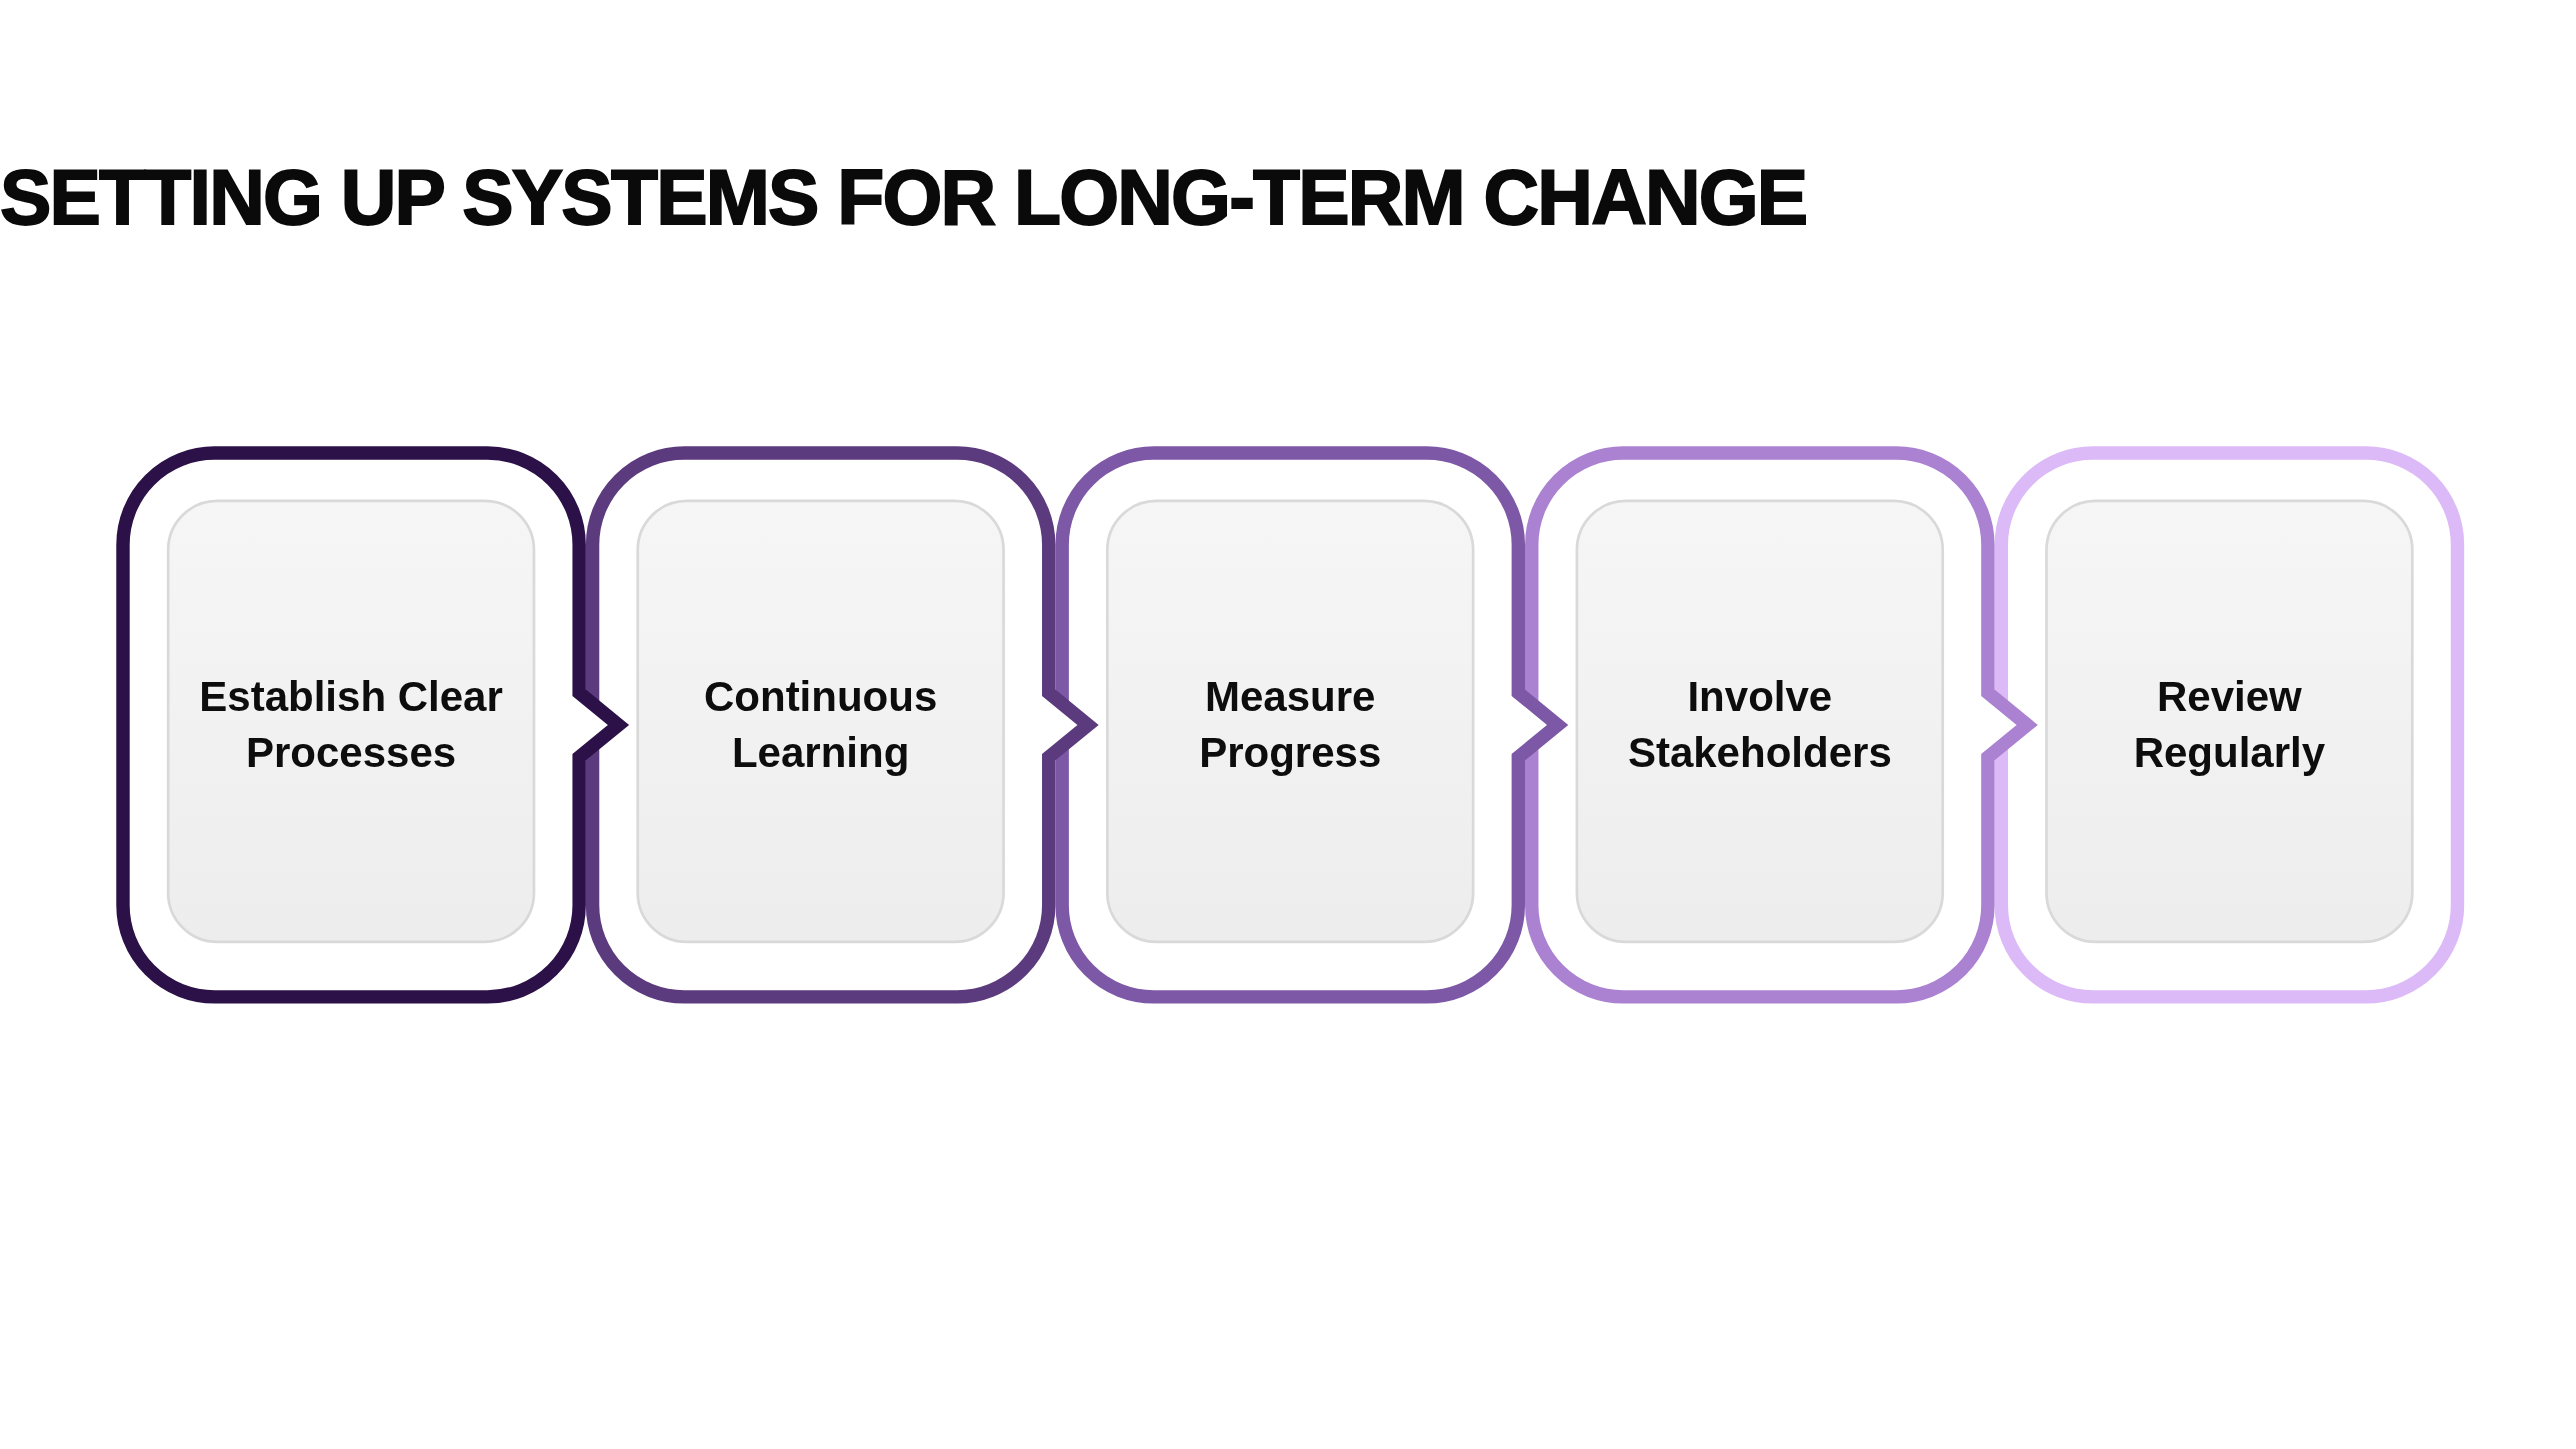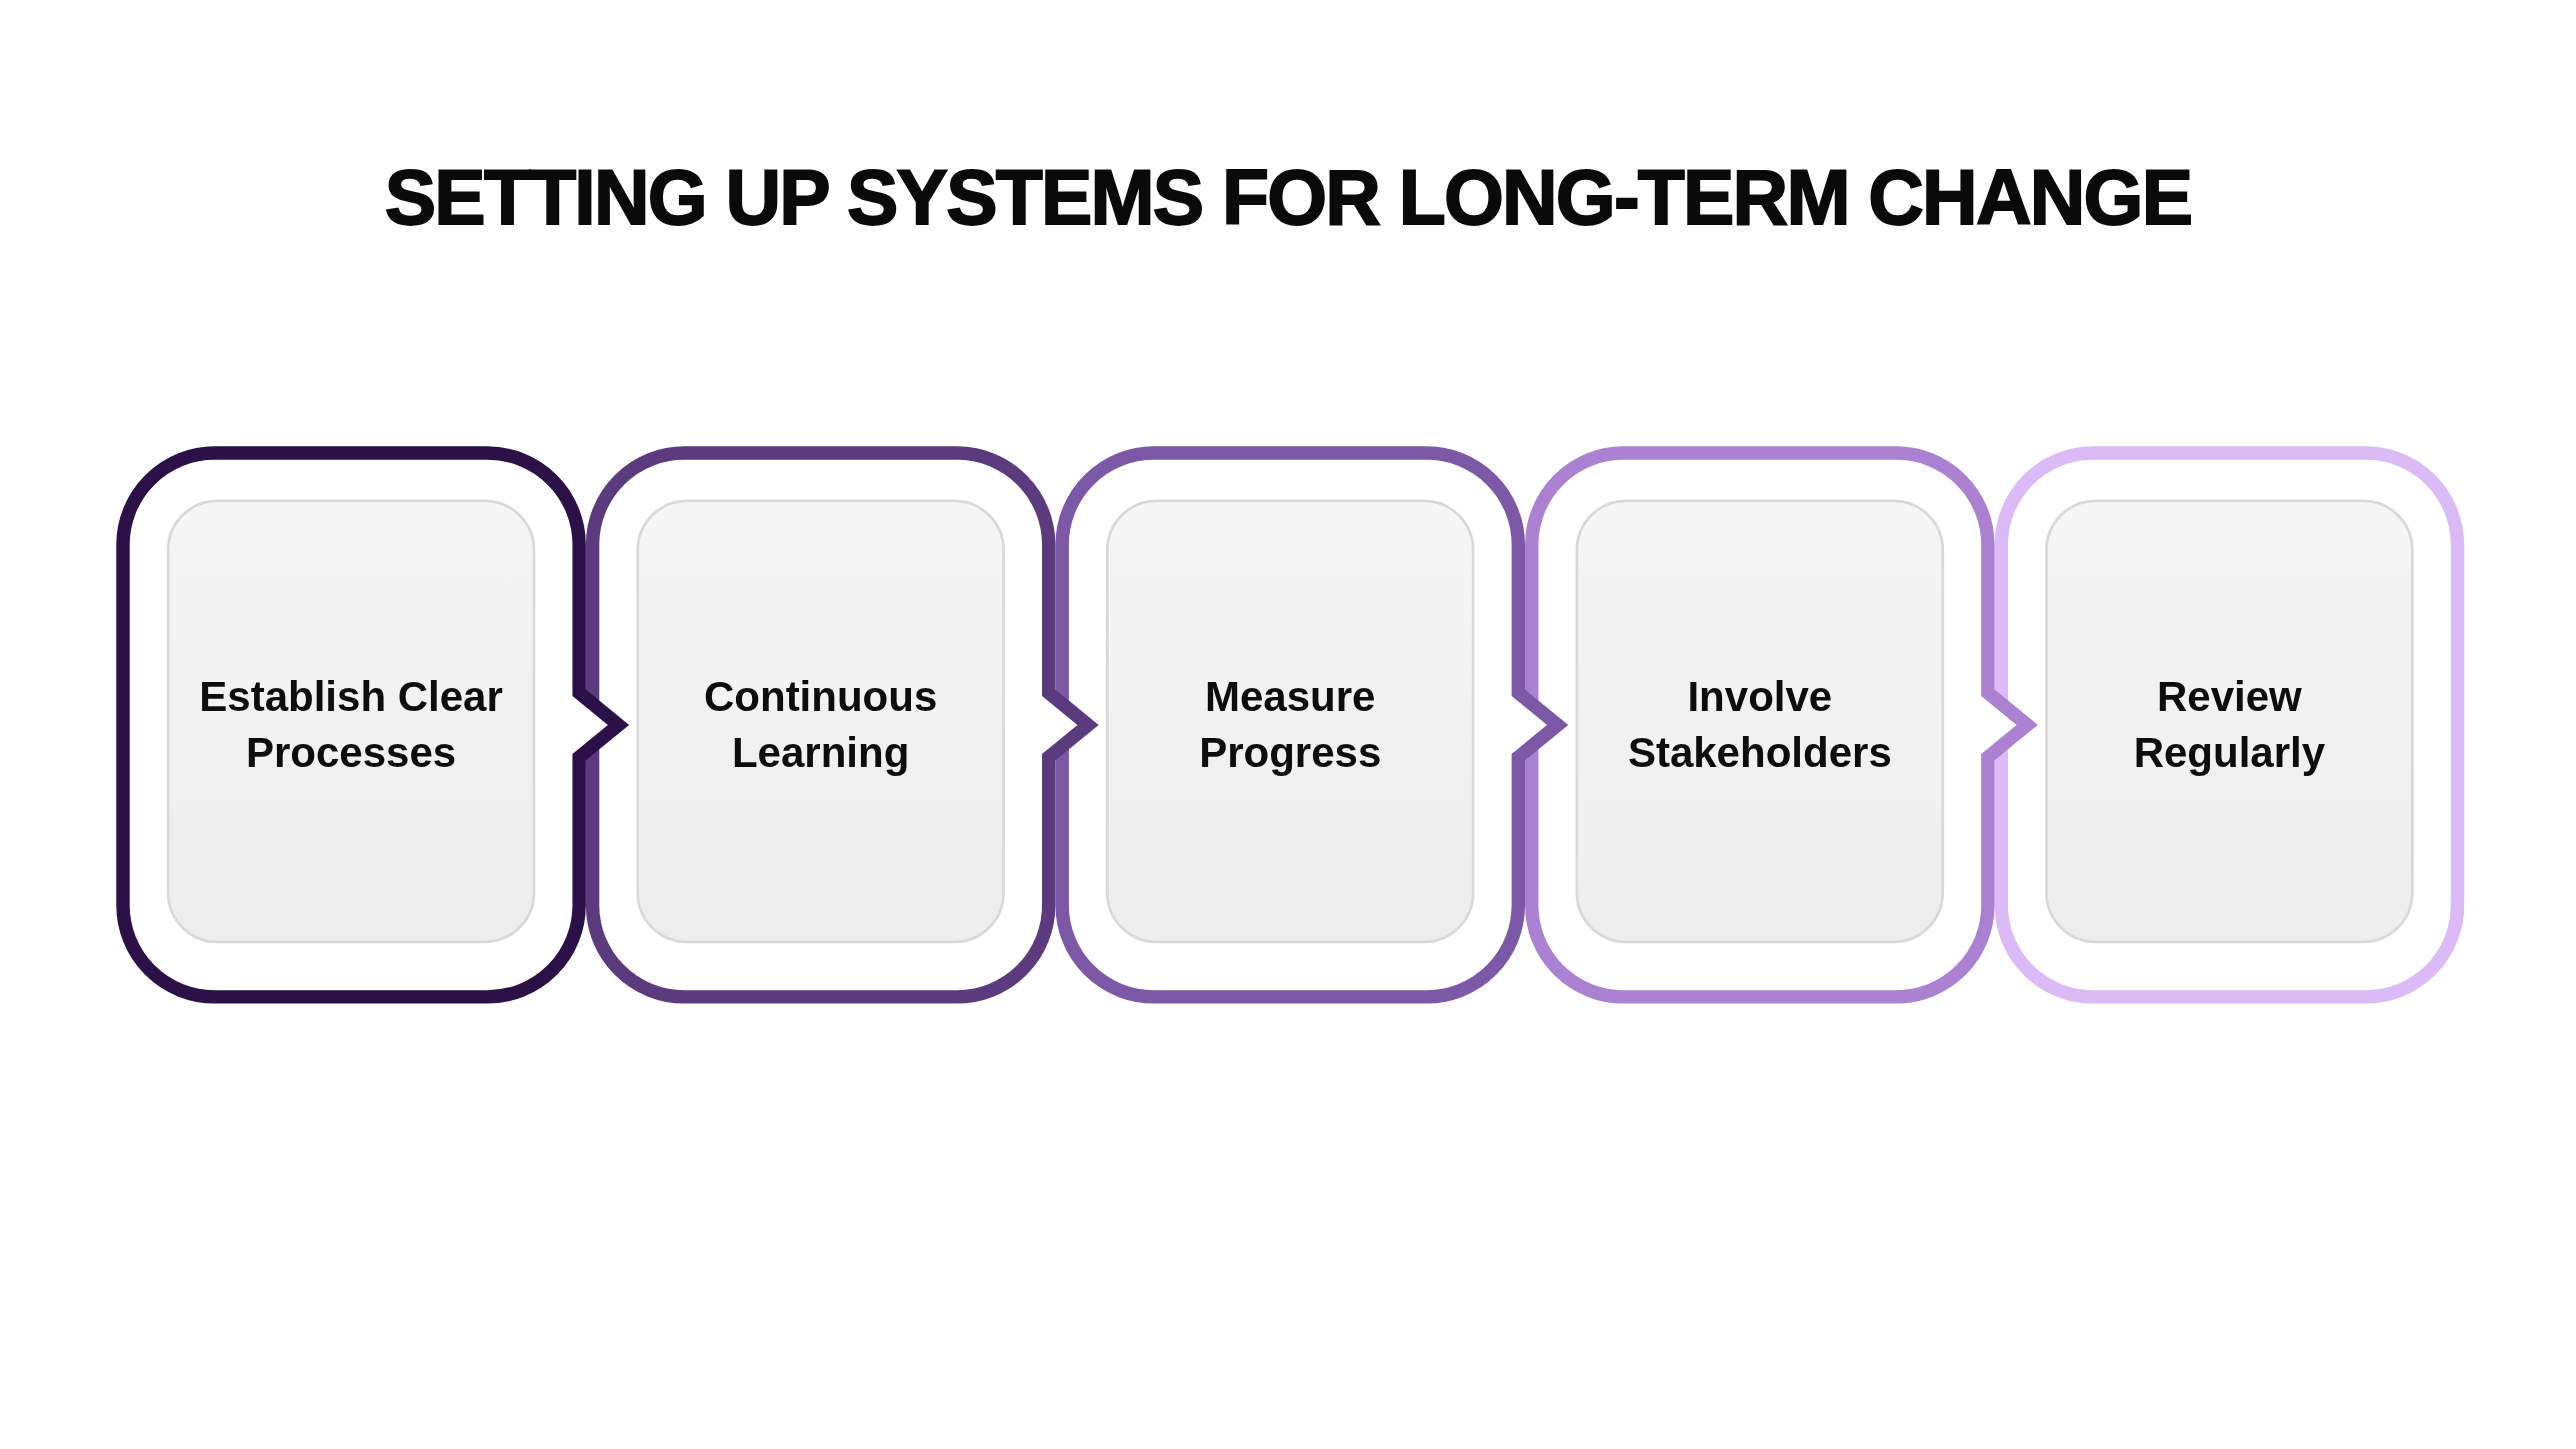--- a/index.html
+++ b/index.html
@@ -13,21 +13,20 @@
     height: 1449px;
     background: #ffffff;
     overflow: hidden;
     font-family: "Liberation Sans", "DejaVu Sans", sans-serif;
   }
   .title {
     position: absolute;
     top: 154px;
     left: 0;
     width: 100%;
-    text-align: center;
     font-size: 77px;
     line-height: 86px;
     font-weight: 700;
     letter-spacing: -1.8px;
     color: #0a0a0a;
     -webkit-text-stroke: 1.8px #0a0a0a;
     white-space: nowrap;
   }
   svg.diagram {
     position: absolute;

